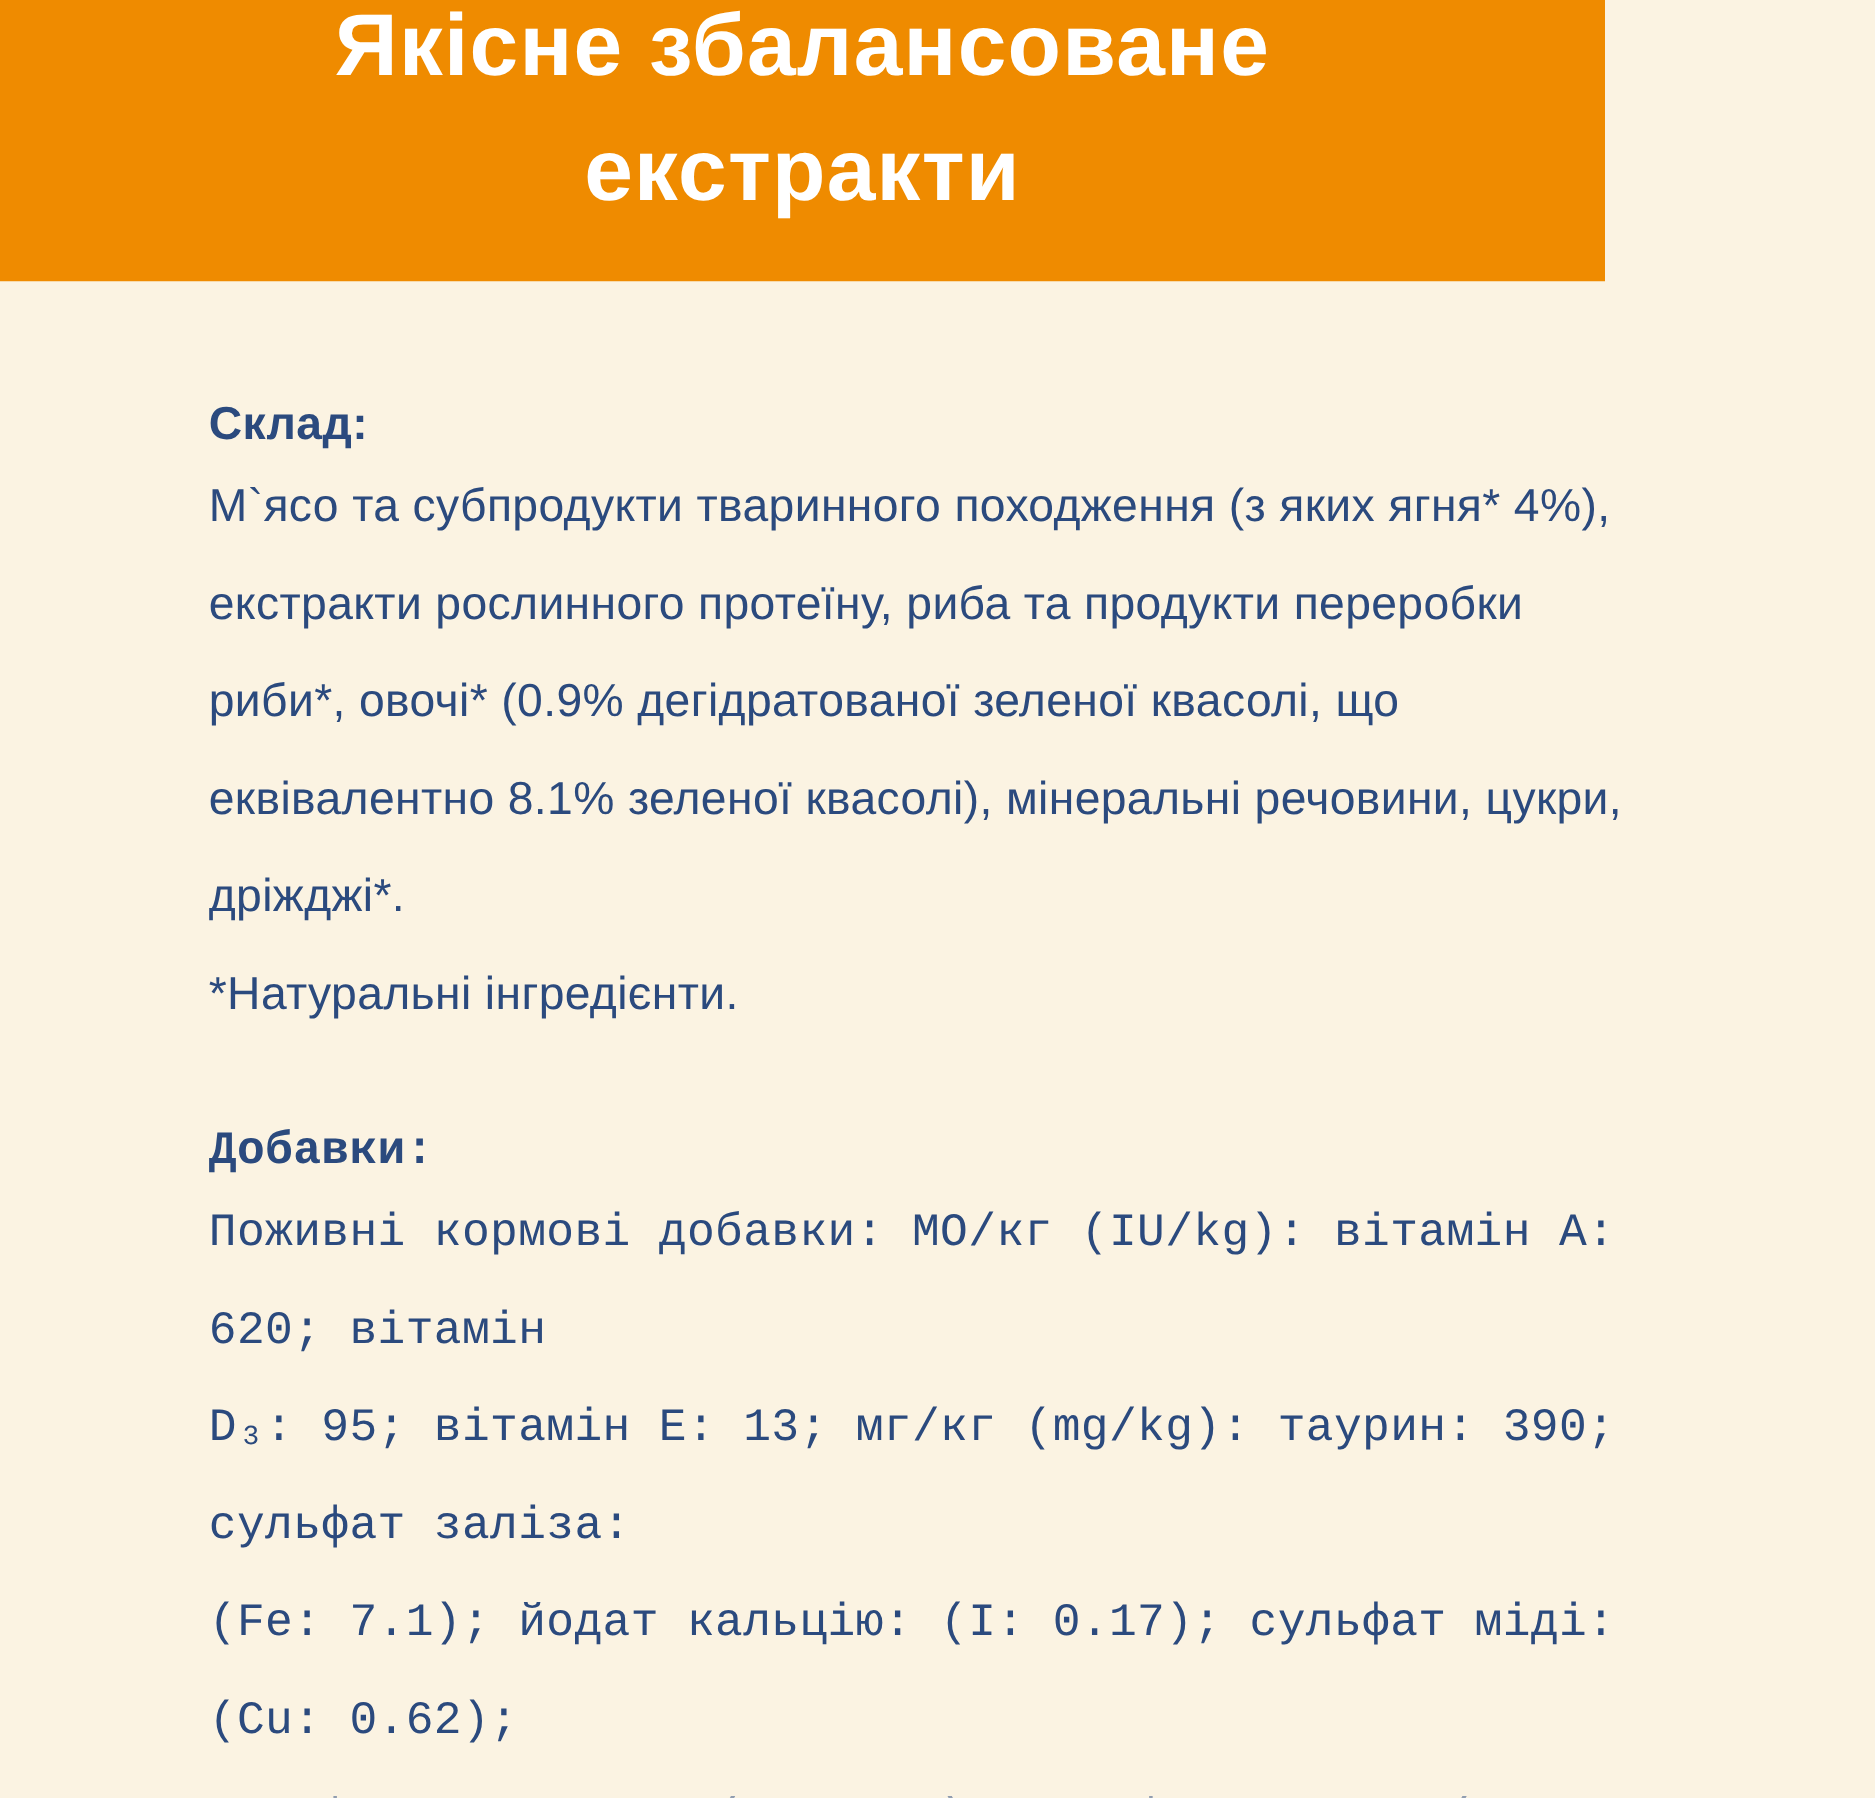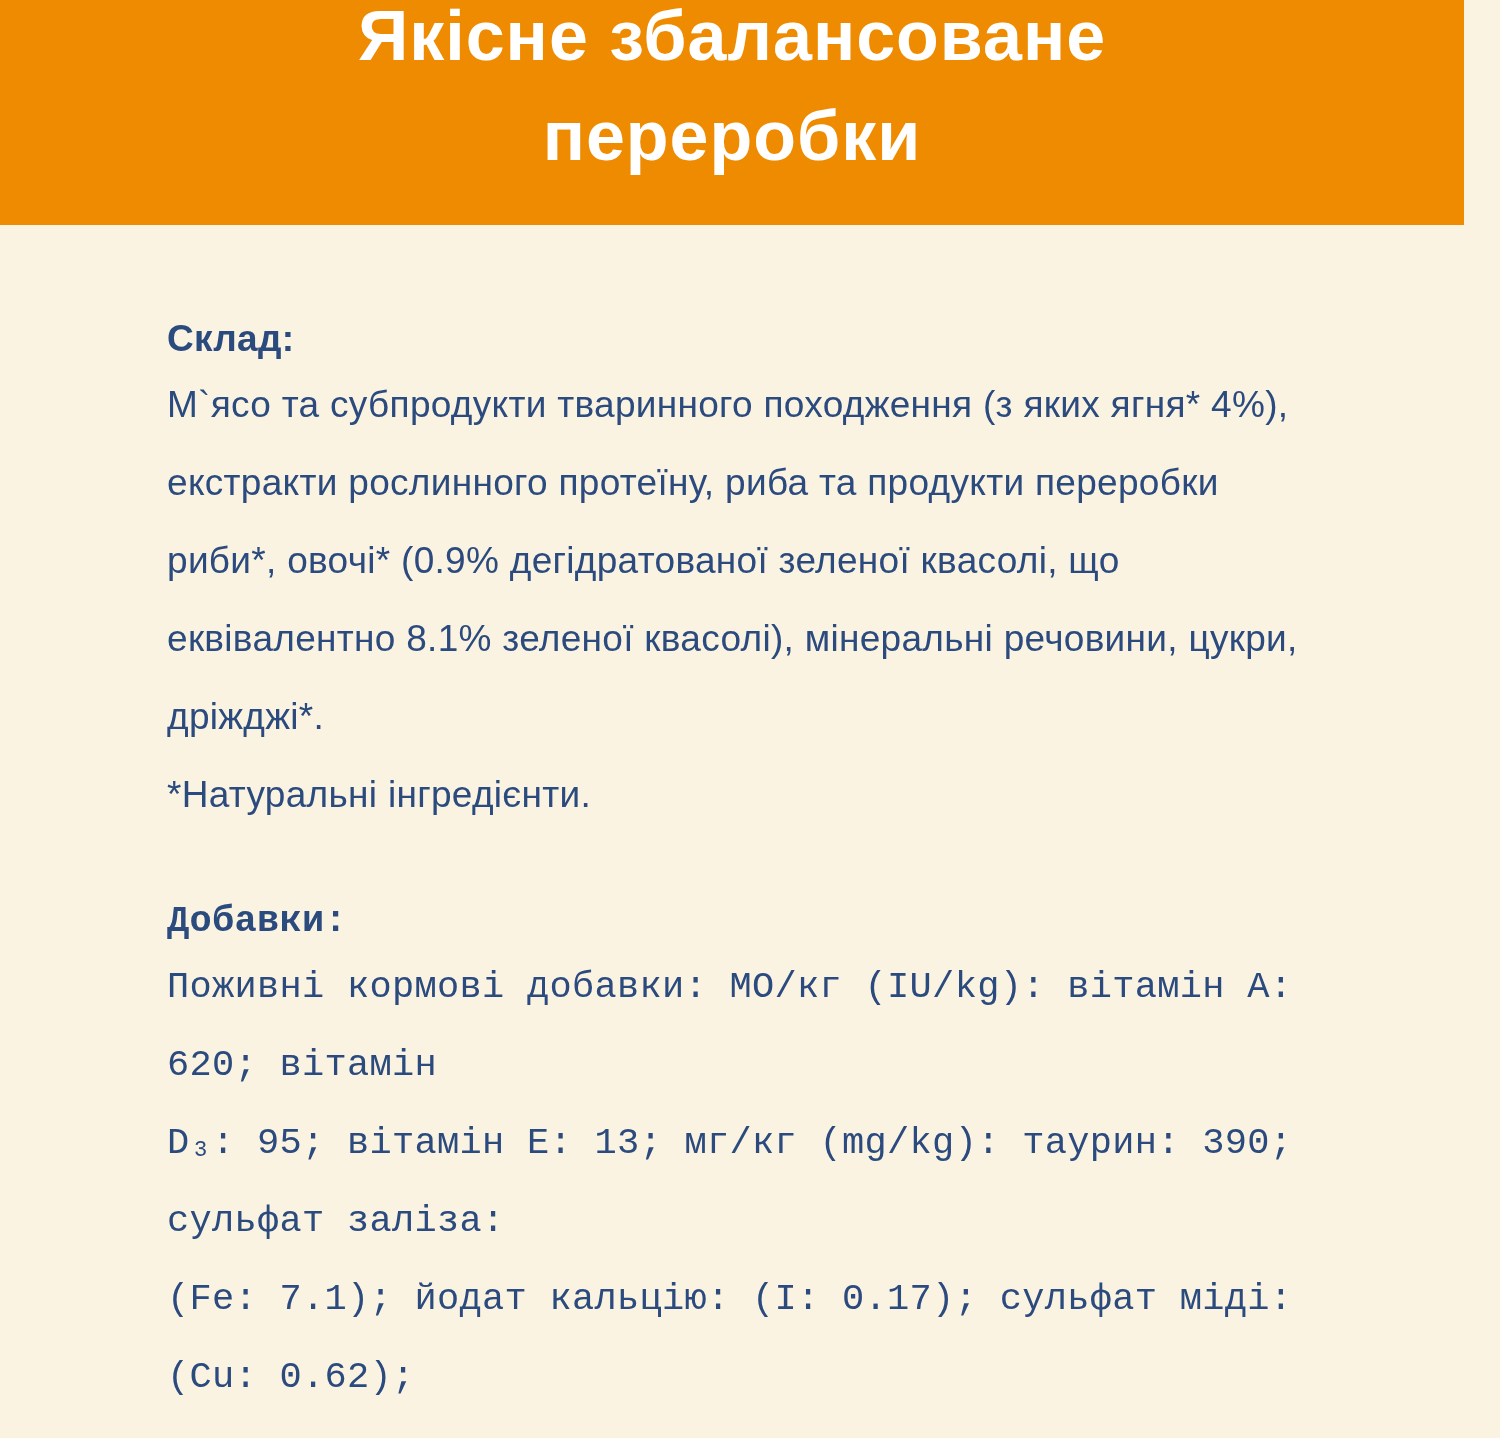--- a/index.html
+++ b/index.html
@@ -7,21 +7,21 @@
     width: 1500px;
     height: 1438px;
     overflow: hidden;
   }
   body {
     background: #FBF3E2;
     font-family: "Liberation Sans", sans-serif;
     color: #2B4A7E;
   }
   .banner {
-    width: 1464px;
+    width: 1284px;
     height: 225px;
     background: #EF8B00;
     overflow: hidden;
   }
   .banner-title {
     margin-top: -14px;
     text-align: center;
     color: #FFFFFF;
     font-weight: bold;
     font-size: 70px;
@@ -51,21 +51,21 @@
     white-space: pre-line;
     color: #2B4A7E;
   }
 </style>
 </head>
 <body>
 
 <header class="banner">
   <h1 class="banner-title">
     <span>Якісне збалансоване</span>
-    <span>переробки</span>
+    <span>екстракти</span>
   </h1>
 </header>
 
 <main class="content">
 
   <section class="section">
     <h2 class="heading">Склад:</h2>
     <p class="body-text">М`ясо та субпродукти тваринного походження (з яких ягня* 4%),
 екстракти рослинного протеїну, риба та продукти переробки
 риби*, овочі* (0.9% дегідратованої зеленої квасолі, що

